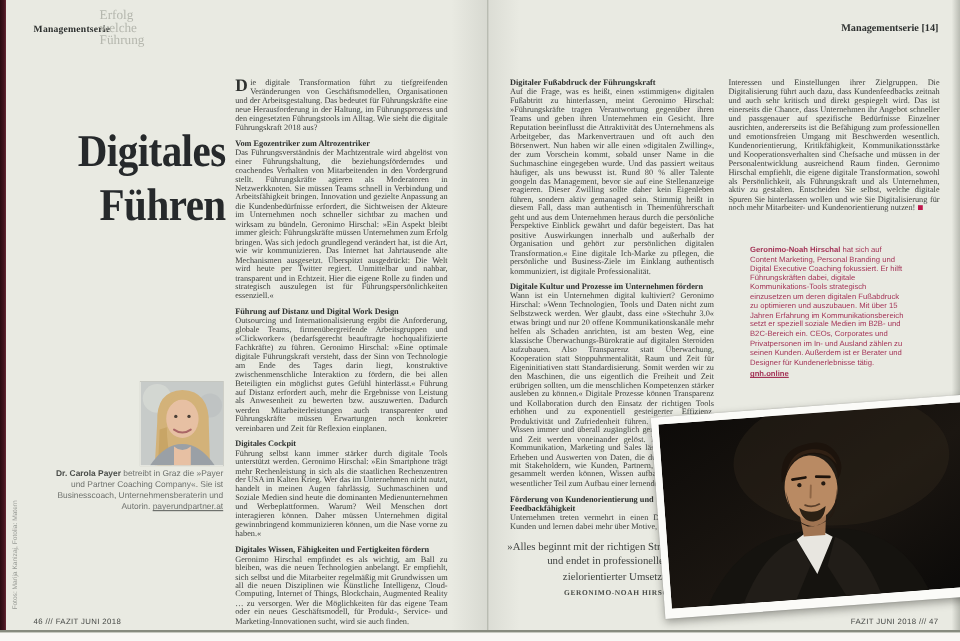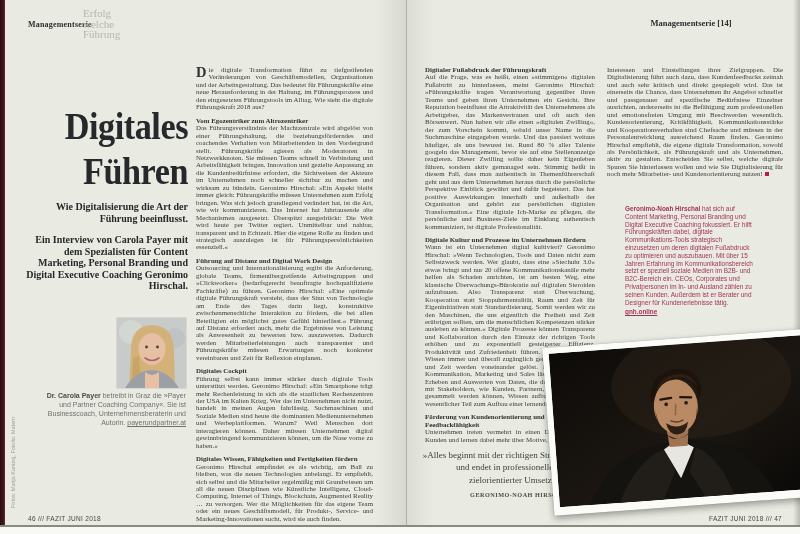--- a/index.html
+++ b/index.html
@@ -45,21 +45,21 @@
   .col{position:absolute;font-size:6.9px;line-height:7.45px;color:var(--body);text-align:justify;hyphens:auto;-webkit-hyphens:auto;}
   .col p{margin:0;}
   .col h3{font-size:6.9px;line-height:7.45px;color:#2f3230;margin:6px 0 0 0;text-align:left;}
   .col-left{left:196px;top:66px;width:177px;}
   .col-r1{left:425px;top:66px;width:170px;}
   .col-r2{left:607px;top:66px;width:176px;}
   .dropcap{float:left;font-size:14.5px;line-height:12.5px;font-weight:bold;padding-right:2px;color:#2f3230;}
   .endmark{display:inline-block;width:4.5px;height:4.5px;background:var(--accent);margin-left:2px;}
 
   
-  .right-header{position:absolute;left:600px;top:18px;width:182px;text-align:center;font-size:8.5px;font-weight:bold;color:var(--ink);}
+  .right-header{position:absolute;left:600px;top:18px;width:182px;text-align:right;font-size:8.5px;font-weight:bold;color:var(--ink);}
   .footer{font-family:"Liberation Sans",sans-serif;font-size:6.5px;color:#444744;letter-spacing:.3px;}
   .footer-left{position:absolute;left:28px;top:515px;}
   .footer-right{position:absolute;left:600px;top:515px;width:182px;text-align:right;}
 
   
   .pull-quote{position:absolute;left:422px;top:449px;width:150px;text-align:right;color:#3f4240;font-size:9px;line-height:12.4px;}
   .pull-quote .attrib{display:block;margin-top:3px;font-size:6.2px;font-weight:bold;letter-spacing:.5px;color:#4a4d49;}
 
   
   .bio{position:absolute;left:625px;top:205px;width:130px;font-family:"Liberation Sans",sans-serif;
@@ -89,22 +89,20 @@
       <span>Erfolg</span>
       <span>welche</span>
       <span>Führung</span>
     </div>
 
     <h1 class="title">
       <span>Digitales</span>
       <span>Führen</span>
     </h1>
 
-    <div class="standfirst">Wie Digitalisierung die Art der Führung beeinflusst.</div>
-    <div class="byline">Ein Interview von Carola Payer mit dem Spezialisten für Content Marketing, Personal Branding und Digital Executive Coaching Geronimo Hirschal.</div>
 
     <div class="photo-payer">
       <svg viewBox="0 0 69 70" preserveAspectRatio="none">
         <rect width="69" height="70" fill="#c7cbc9"></rect>
         <circle cx="14" cy="14" r="12" fill="#d8dbd6" opacity="0.7"></circle>
         <circle cx="58" cy="20" r="10" fill="#b9bec0" opacity="0.6"></circle>
         <path d="M14,34 Q13,8 35,7 Q58,8 57,36 L58,70 L12,70 Z" fill="#d3b279"></path>
         <path d="M16,40 Q15,70 14,70 L26,70 Q22,52 22,38 Z" fill="#c8a566"></path>
         <ellipse cx="35" cy="31" rx="13.5" ry="16" fill="#e7c0a3"></ellipse>
         <path d="M22,24 Q28,14 35,15 Q44,14 48,25 Q48,18 42,13 Q35,9 28,13 Q23,17 22,24 Z" fill="#d3b279"></path>

